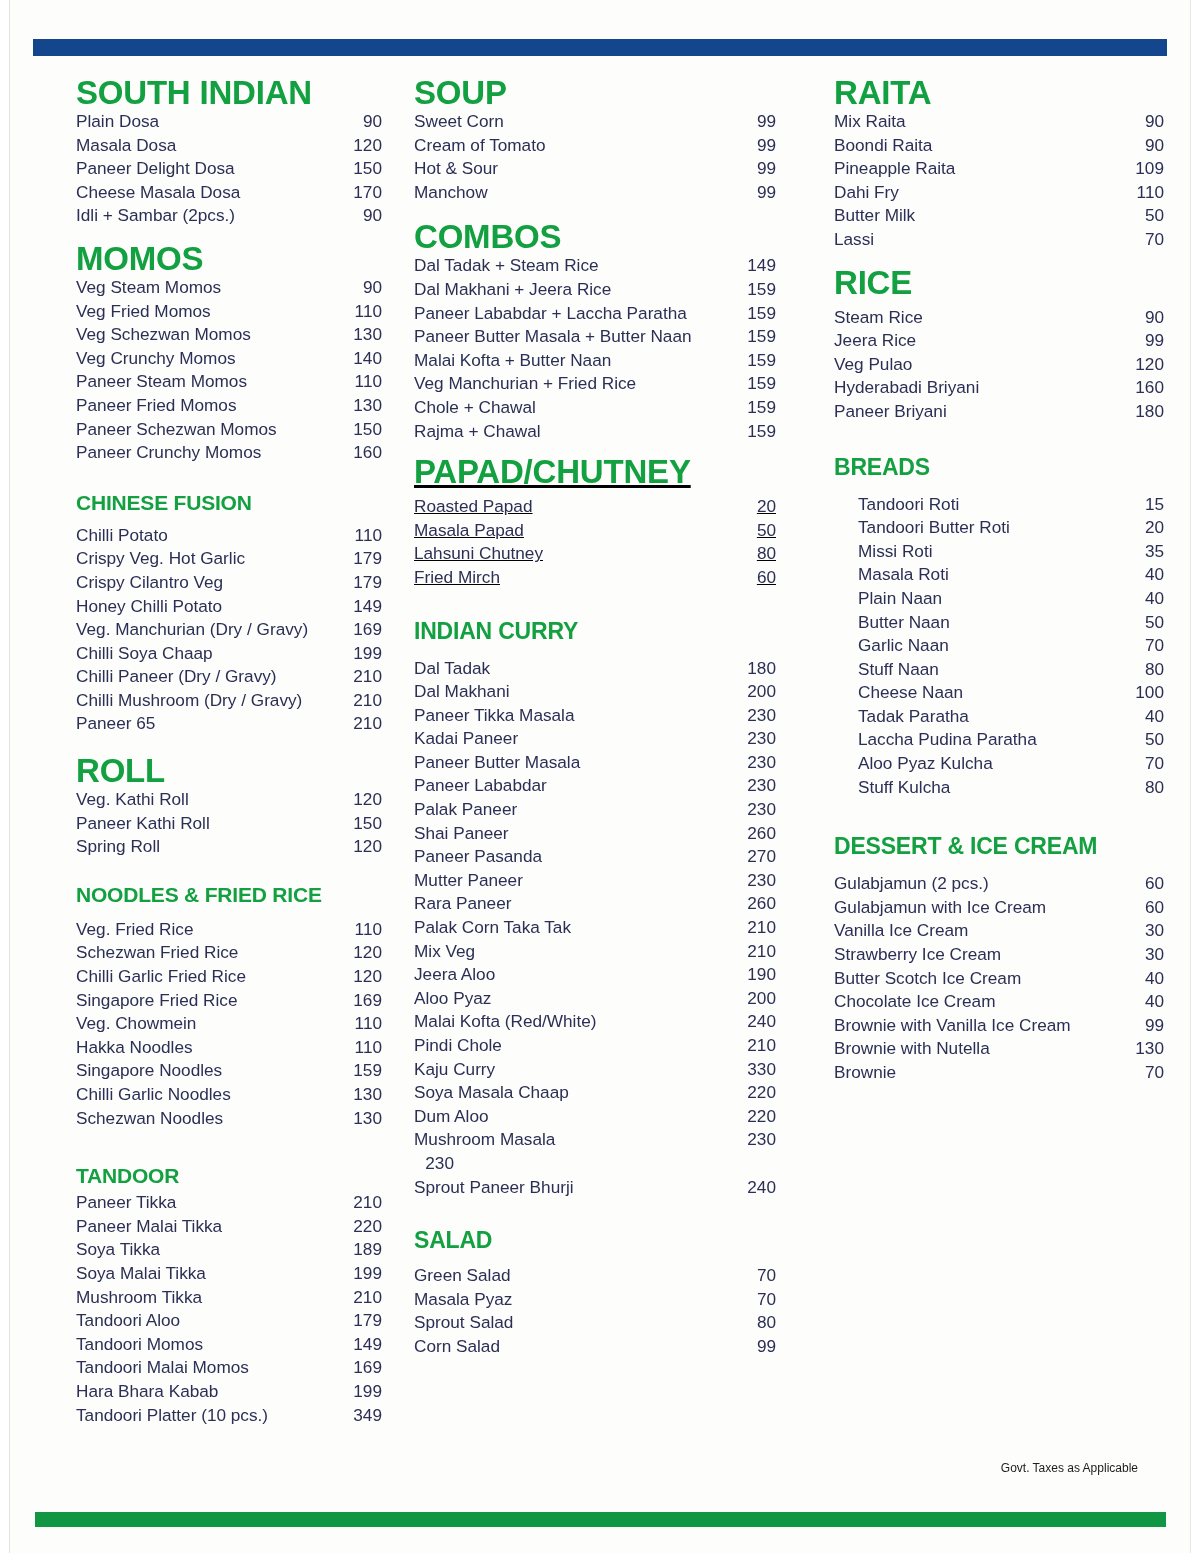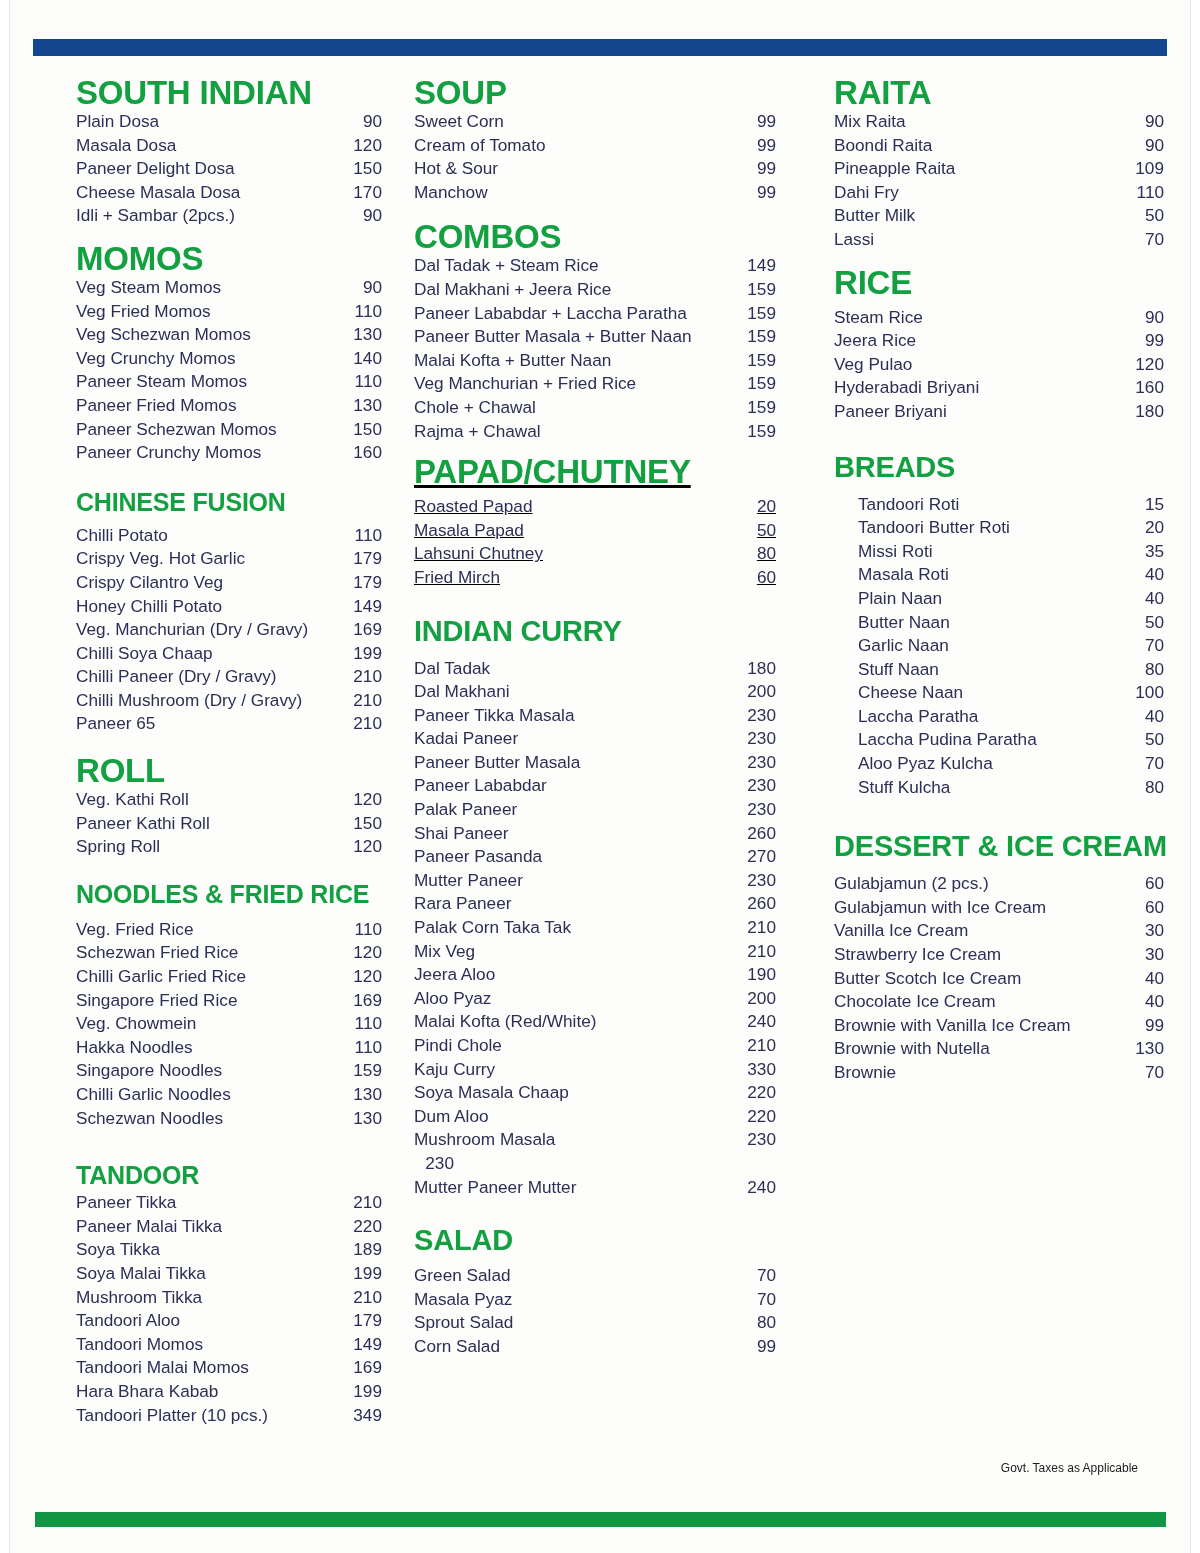--- a/index.html
+++ b/index.html
@@ -67,22 +67,22 @@
 
   .section { margin: 0; }
   .section-title {
     color: #12a040;
     font-weight: bold;
     letter-spacing: -0.2px;
     white-space: nowrap;
   }
   
   .t-lg { font-size: 33px; line-height: 30px; }
-  .t-md { font-size: 25px; line-height: 27px; }
-  .t-xl { font-size: 29px; line-height: 31px; }
+  .t-md { font-size: 21px; line-height: 27px; }
+  .t-xl { font-size: 23px; line-height: 31px; }
 
   .items { margin: 0; padding: 0; }
   .item {
     display: flex;
     align-items: baseline;
     color: #2b2f55;
     font-size: 17.2px;
     line-height: 23.6px;
     white-space: nowrap;
   }
@@ -491,21 +491,21 @@
               <span class="pr">220</span>
             </div>
             <div class="item">
               <span class="nm">Mushroom Masala</span>
               <span class="pr">230</span>
             </div>
             <div class="item">
               <span class="pr">230</span>
             </div>
             <div class="item">
-              <span class="nm">Mutter Paneer Mutter</span>
+              <span class="nm">Sprout Paneer Bhurji</span>
               <span class="pr">240</span>
             </div>
           </div>
         </div>
         <div class="section" style="margin-top: 26px;">
           <div class="section-title t-xl">SALAD</div>
           <div class="items" style="margin-top: 8px;">
             <div class="item">
               <span class="nm">Green Salad</span>
               <span class="pr">70</span>
@@ -613,21 +613,21 @@
             </div>
             <div class="item">
               <span class="nm">Stuff Naan</span>
               <span class="pr">80</span>
             </div>
             <div class="item">
               <span class="nm">Cheese Naan</span>
               <span class="pr">100</span>
             </div>
             <div class="item">
-              <span class="nm">Laccha Paratha</span>
+              <span class="nm">Tadak Paratha</span>
               <span class="pr">40</span>
             </div>
             <div class="item">
               <span class="nm">Laccha Pudina Paratha</span>
               <span class="pr">50</span>
             </div>
             <div class="item">
               <span class="nm">Aloo Pyaz Kulcha</span>
               <span class="pr">70</span>
             </div>

